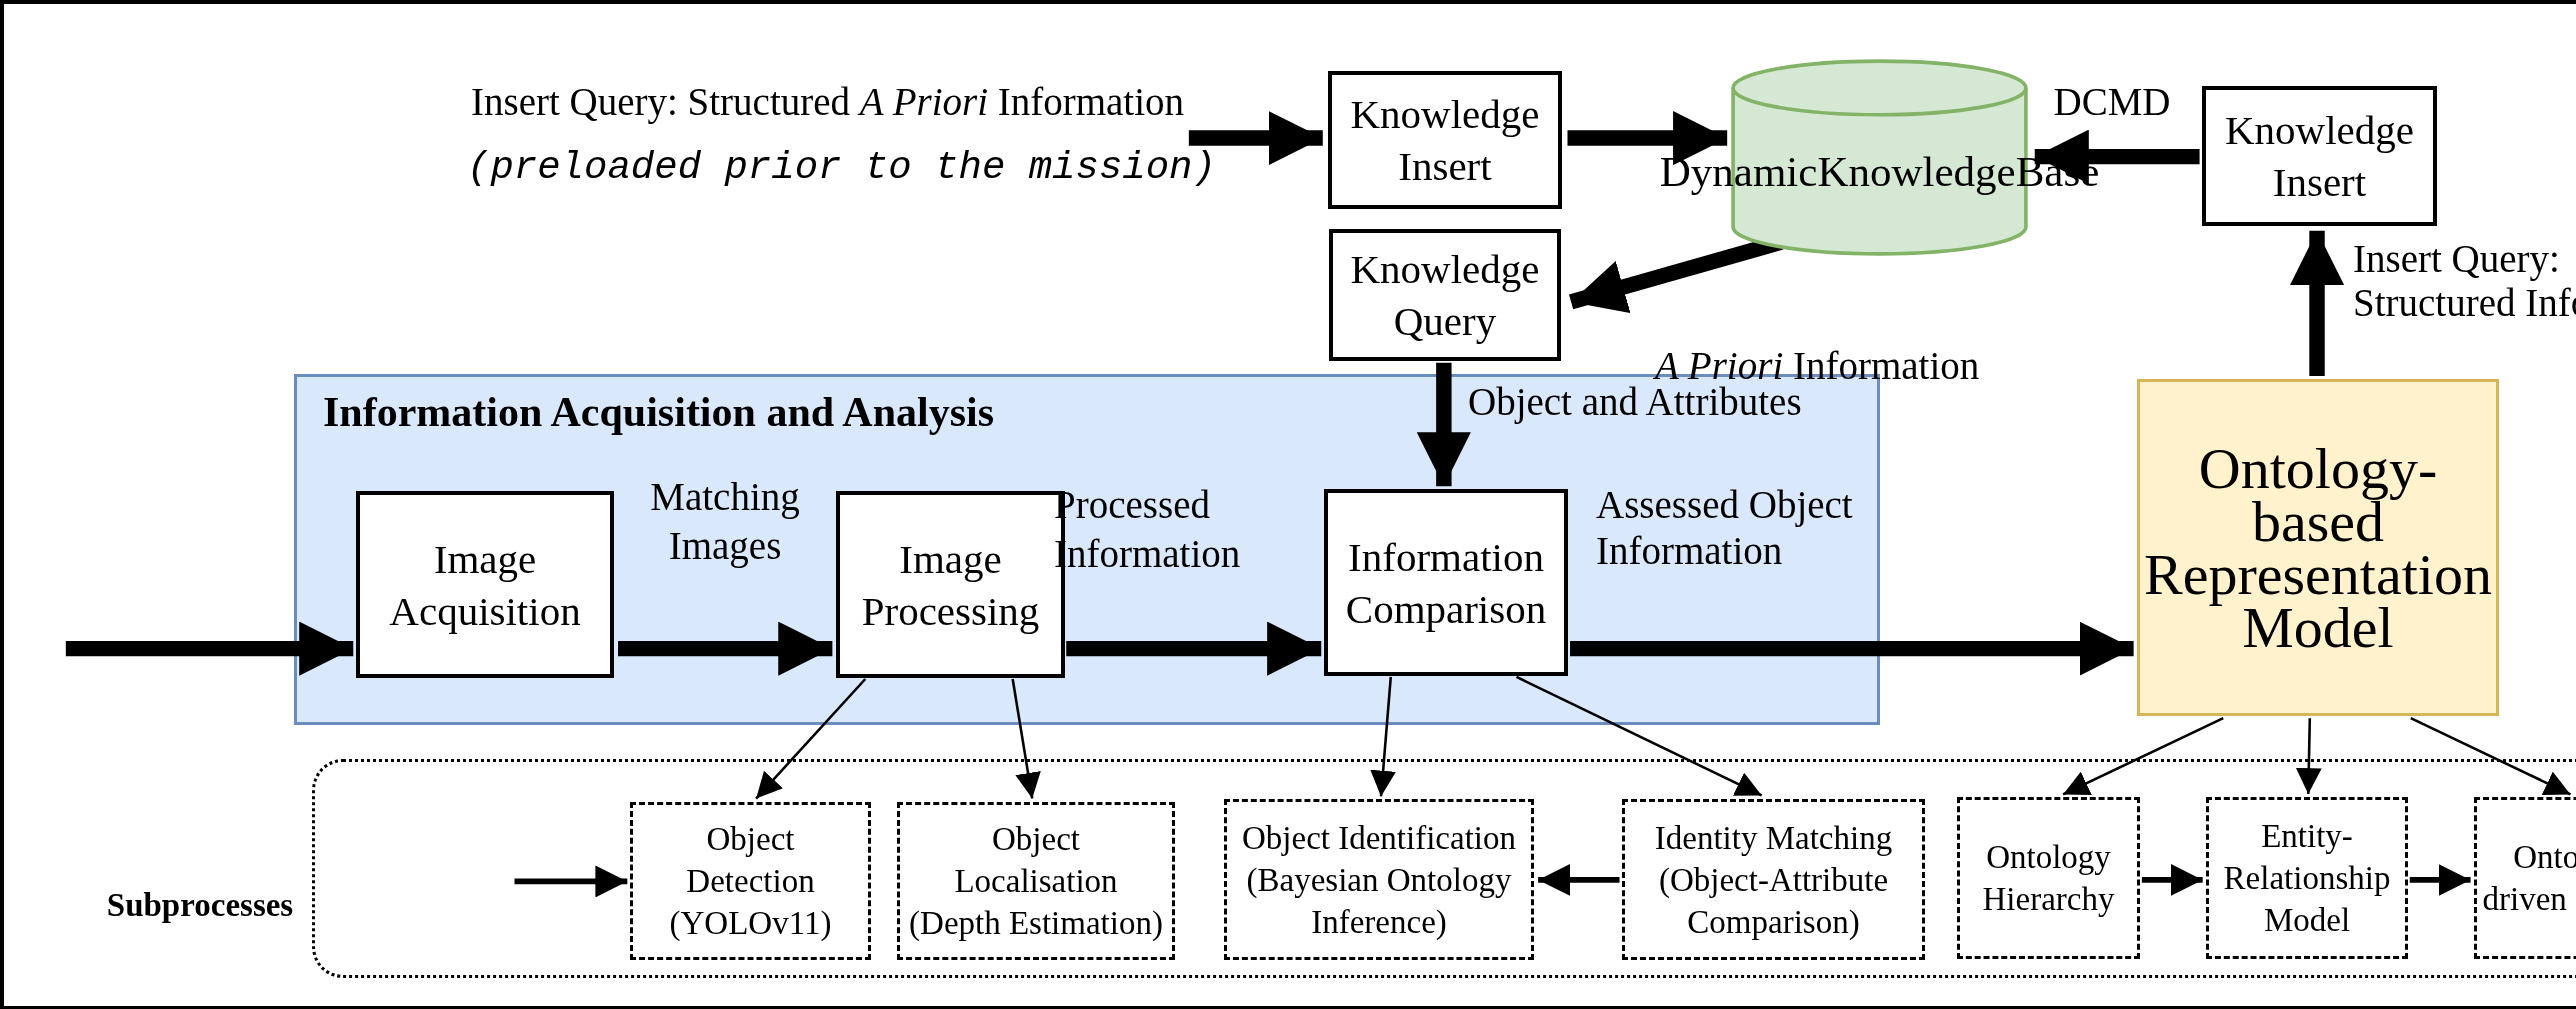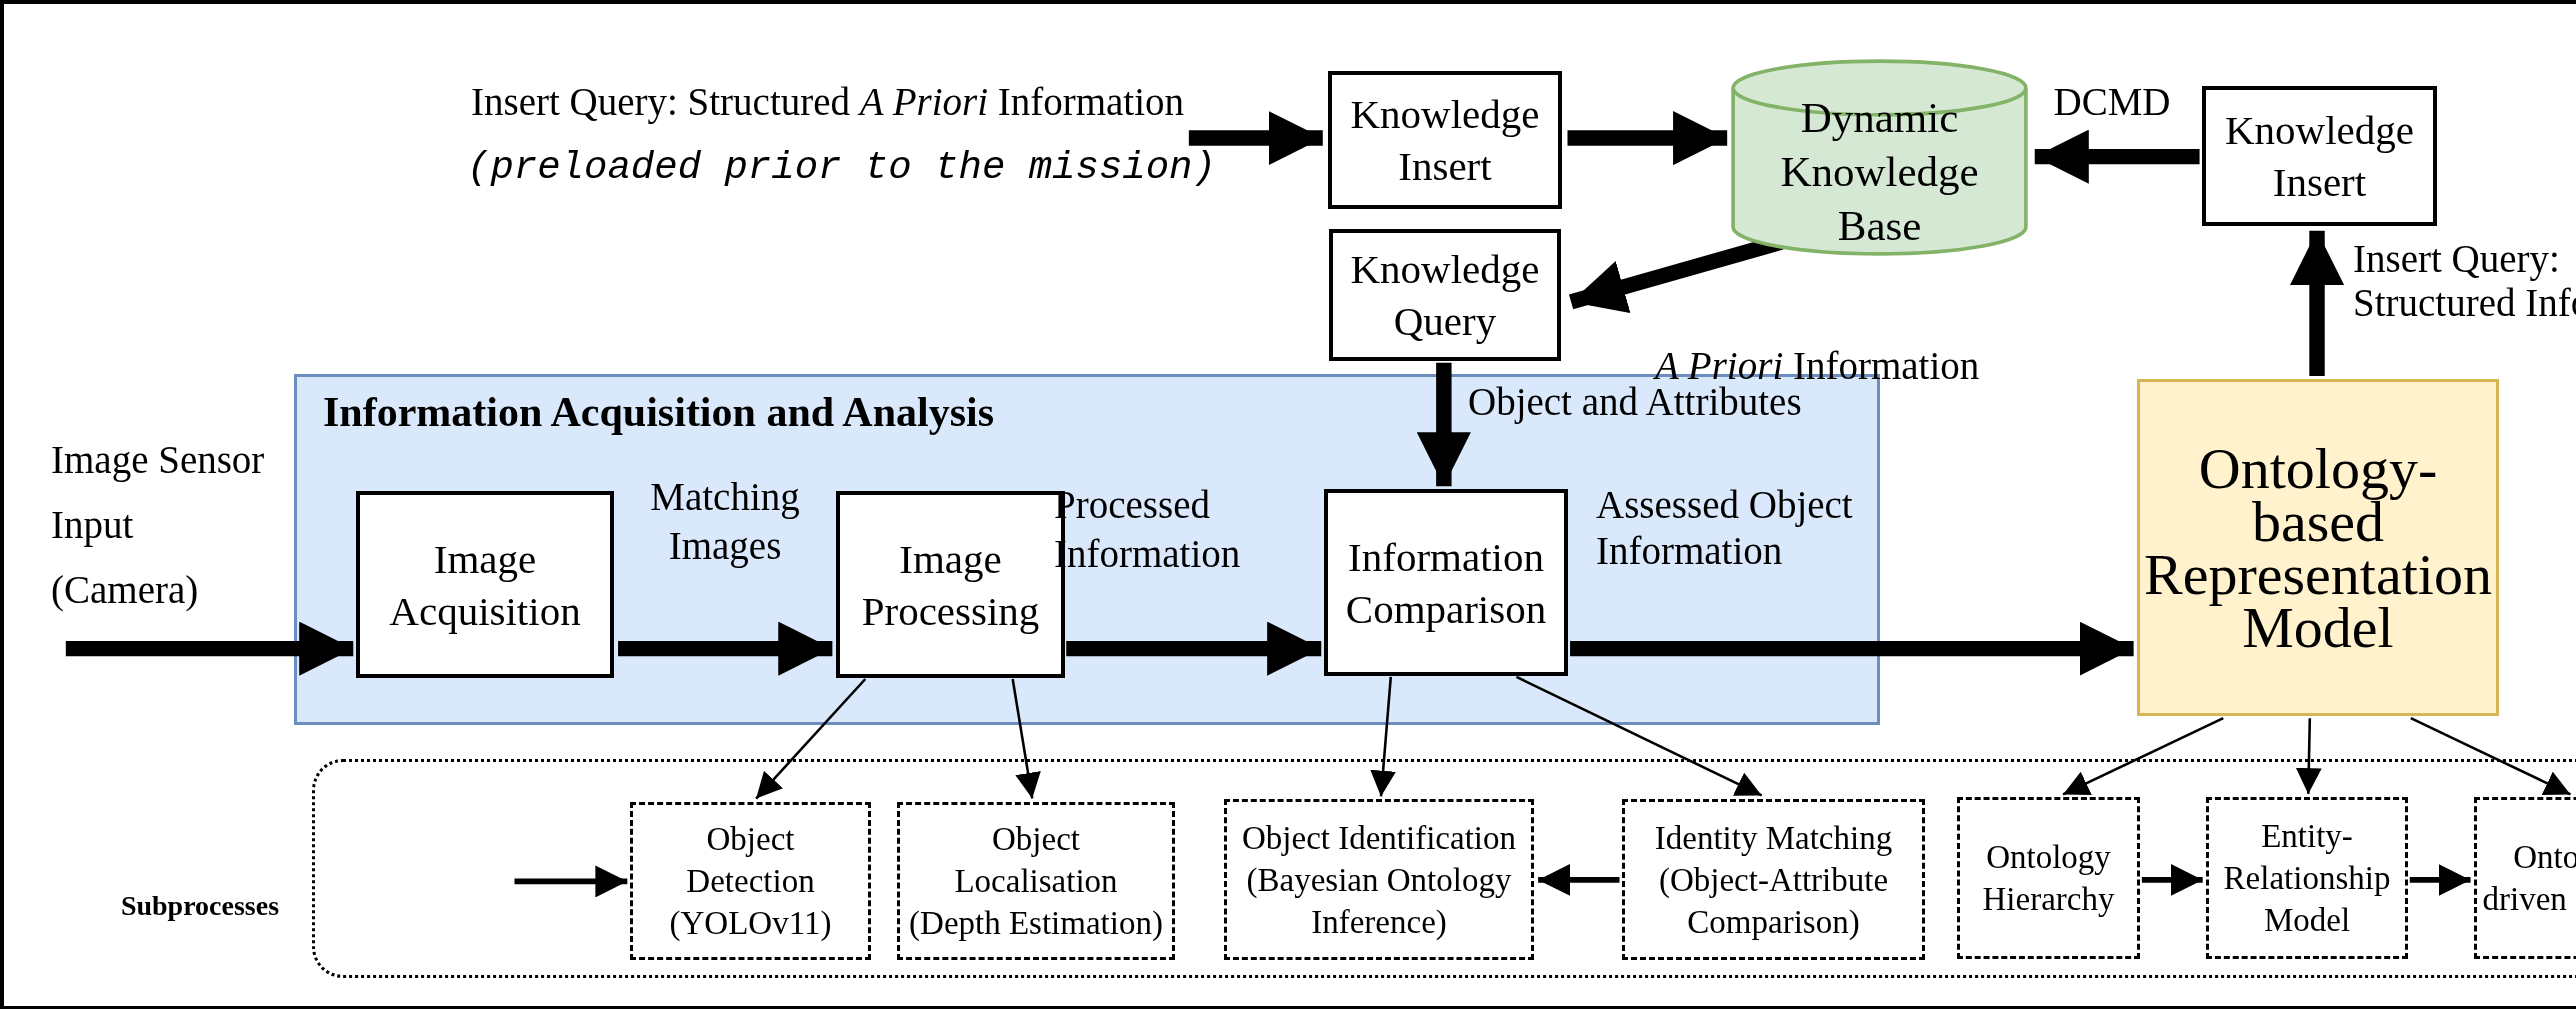--- a/index.html
+++ b/index.html
@@ -16,21 +16,21 @@
   .box,.dashedbox,.yellowbox{
     position:absolute;z-index:3;box-sizing:border-box;display:flex;flex-direction:column;
     align-items:center;justify-content:center;text-align:center;background:#fff;
   }
   .box{border:4.1px solid #000;font-size:41px;line-height:52px;}
   .yellowbox{left:2133px;top:375px;width:362px;height:337px;background:var(--yellow-fill,#fff2cc);
     border:3.6px solid var(--yellow-stroke,#d6b656);font-size:58px;line-height:53px;}
   .dashedbox{border:3.1px dashed #000;font-size:33px;line-height:42px;}
   .cyl{position:absolute;z-index:3;}
   .cyl svg{position:absolute;left:0;top:0;}
-  .cyltext{position:absolute;left:0;top:0;width:100%;height:100%;display:flex;flex-direction:column;
+  .cyltext{position:absolute;left:0;top:0;width:100%;height:100%;display:flex;
     align-items:center;justify-content:center;text-align:center;box-sizing:border-box;}
   .dkbtext{padding-top:28px;font-size:43px;line-height:54px;}
   .yolotext{padding-top:18.5px;font-size:32px;line-height:41px;}
   .lbl{position:absolute;z-index:4;font-size:39px;line-height:49px;white-space:nowrap;}
   .ital{font-style:italic;}
   .b1{left:1324px;top:67px;width:234px;height:138px;}
   .b2{left:1325px;top:225px;width:232px;height:132px;}
   .b3{left:2198px;top:82px;width:235px;height:140px;}
   .b4{left:352px;top:487px;width:258px;height:187px;}
   .b5{left:832px;top:487px;width:229px;height:187px;}
@@ -131,25 +131,20 @@
   <div class="box b2">
     <div>Knowledge</div>
     <div>Query</div>
   </div>
   <div class="lbl" style="left:1651px;top:292px;margin-top:45px;">
     <span class="ital">A Priori</span>
     <span>Information</span>
   </div>
   <div class="lbl" style="left:1464px;top:373px;">Object and Attributes</div>
 
-  <div class="lbl" style="left:47px;top:423px;line-height:65px;">
-    <div>Image Sensor</div>
-    <div>Input</div>
-    <div>(Camera)</div>
-  </div>
 
   <div class="box b4">
     <div>Image</div>
     <div>Acquisition</div>
   </div>
   <div class="lbl" style="left:613px;top:468px;width:216px;text-align:center;">
     <div>Matching</div>
     <div>Images</div>
   </div>
   <div class="box b5">
@@ -168,21 +163,21 @@
     <div>Assessed Object</div>
     <div>Information</div>
   </div>
 
   <div class="yellowbox">
     <div>Ontology-based</div>
     <div>Representation</div>
     <div>Model</div>
   </div>
 
-  <div class="lbl" style="left:98px;top:877px;width:196px;text-align:center;font-weight:bold;font-size:28px;">Subprocesses</div>
+  <div class="lbl" style="left:98px;top:877px;width:196px;text-align:center;font-weight:bold;font-size:33px;">Subprocesses</div>
 
 
   <div class="dashedbox sp1">
     <div>Object</div>
     <div>Detection</div>
     <div>(YOLOv11)</div>
   </div>
   <div class="dashedbox sp2">
     <div>Object</div>
     <div>Localisation</div>

